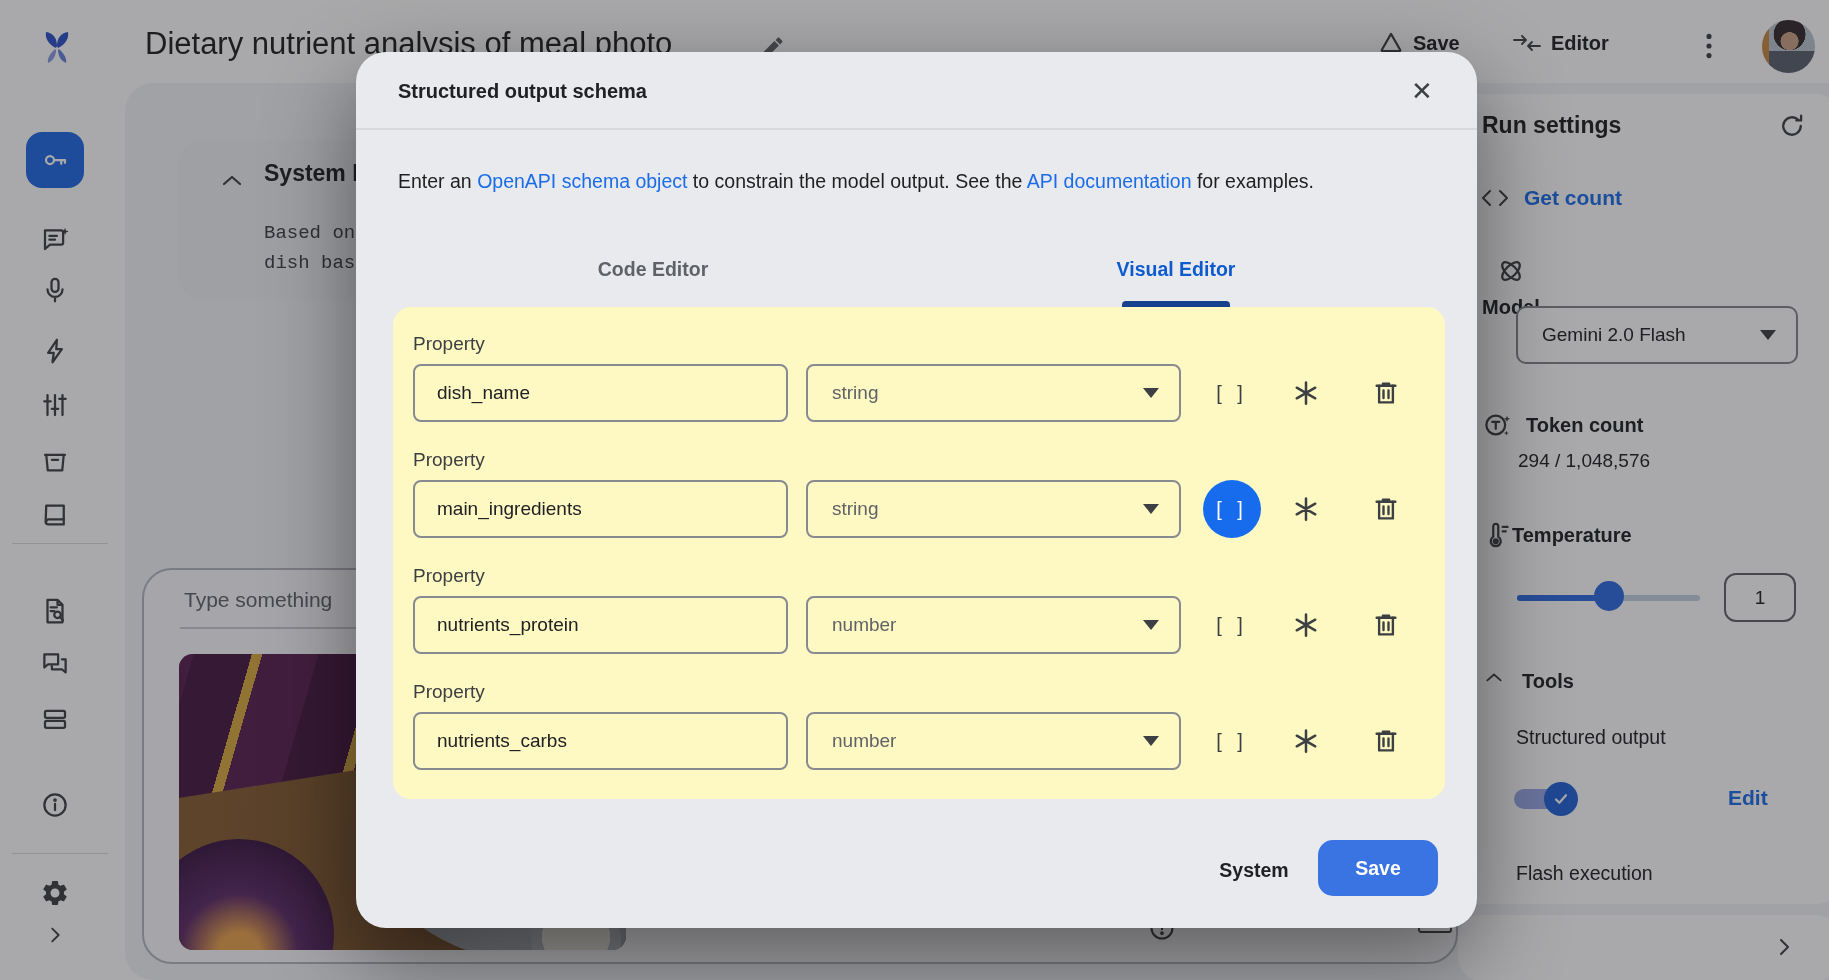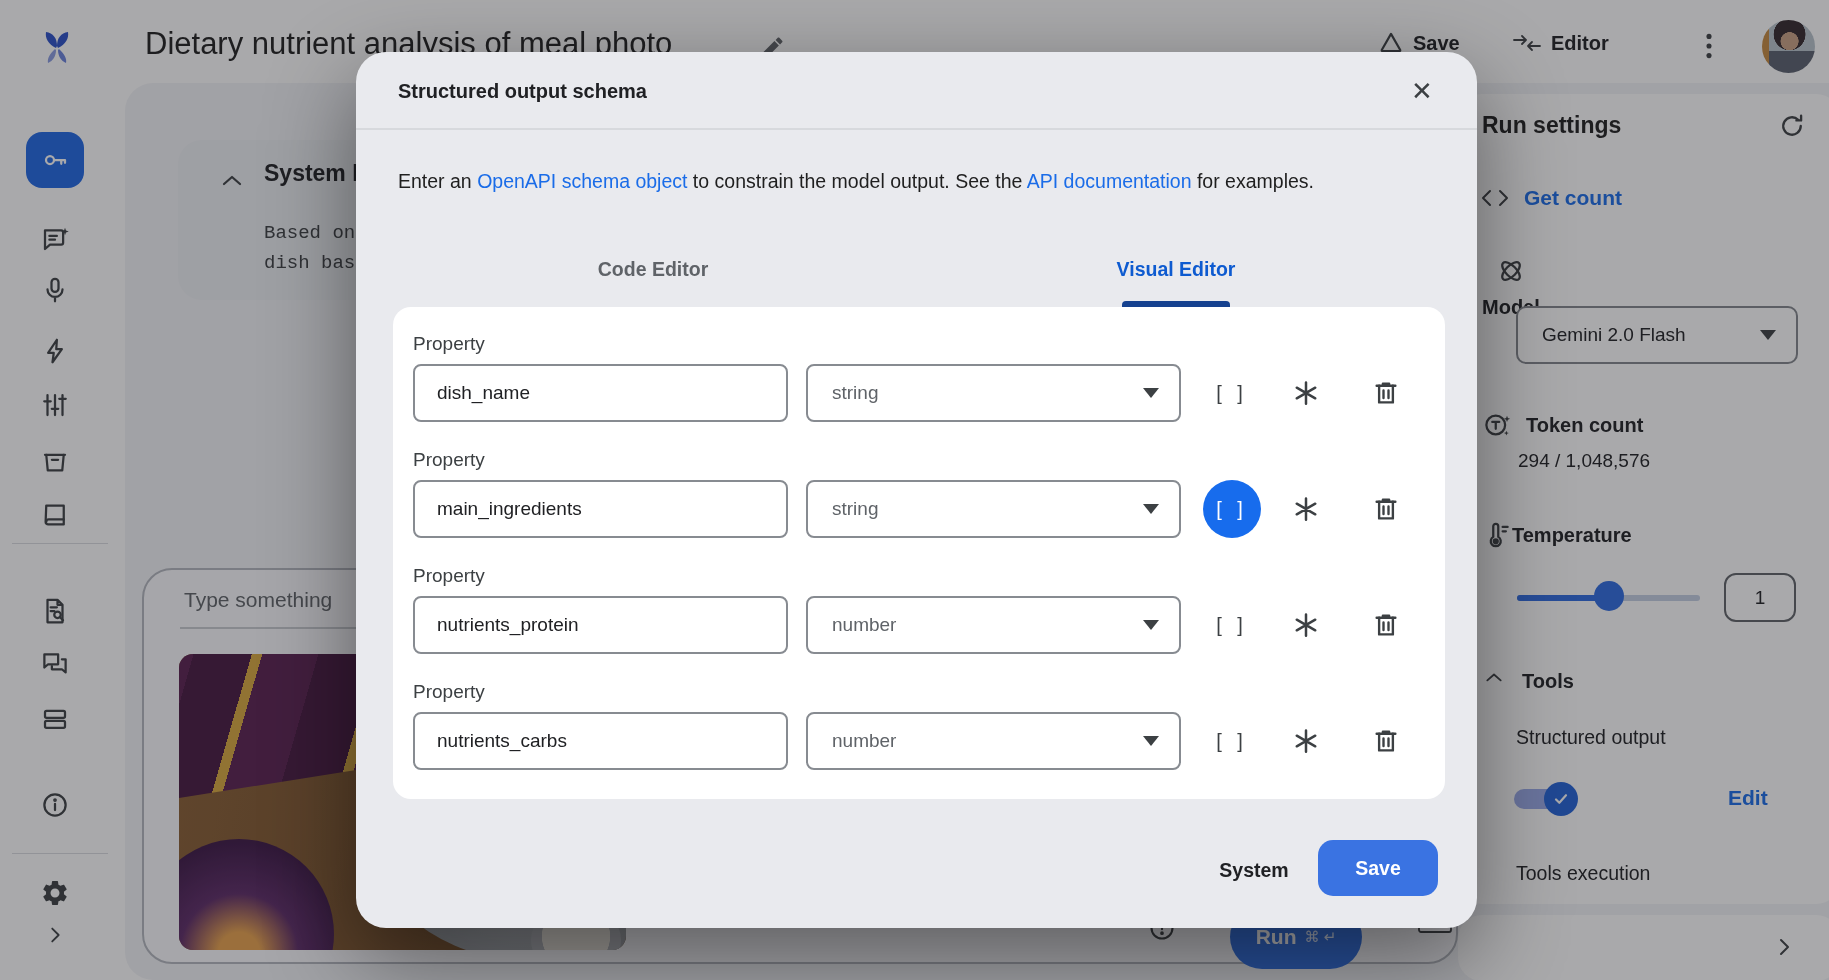--- a/index.html
+++ b/index.html
@@ -77,21 +77,21 @@
   .modal-header { position:absolute; left:0; top:0; width:100%; height:78px; border-bottom:2px solid #d7d9dd; }
   .modal-title { position:absolute; left:42px; top:0; line-height:78px; font-size:20px; font-weight:700; color:#202124; }
   .modal-close { position:absolute; right:38px; top:22px; width:34px; height:34px; font-size:26px; color:#3c4043; text-align:center; line-height:34px; cursor:pointer; }
   .modal-desc { position:absolute; left:42px; top:118px; font-size:19.5px; color:#1f1f1f; white-space:nowrap; }
   .modal-desc a { color:#1a6ce8; text-decoration:none; cursor:pointer; }
 
   .tab { position:absolute; top:206px; width:220px; text-align:center; font-size:19.5px; font-weight:700; color:#5f6368; cursor:pointer; }
   .tab.active { color:#0e5bd0; }
   .tab-underline { position:absolute; left:766px; top:249px; width:108px; height:6px; border-radius:4px 4px 0 0; background:#15418f; }
 
-  .schema-panel { position:absolute; left:37px; top:255px; width:1052px; height:492px; background:#ffffff; border-radius:18px; overflow:hidden; }
+  .schema-panel { position:absolute; left:37px; top:255px; width:1052px; height:492px; background:#fef9c3; border-radius:18px; overflow:hidden; }
   .prop-row { position:absolute; left:0; width:100%; height:116px; }
   .prop-label { position:absolute; left:20px; top:18px; font-size:19px; color:#3c4043; }
   .prop-name { position:absolute; left:20px; top:49px; width:375px; height:58px; border:2px solid #878b91; border-radius:8px;
     display:flex; align-items:center; padding-left:22px; font-size:19px; color:#202124; background:transparent; }
   .prop-type { position:absolute; left:413px; top:49px; width:375px; height:58px; border:2px solid #878b91; border-radius:8px;
     display:flex; align-items:center; padding:0 20px 0 24px; font-size:19px; color:#5f6368; cursor:pointer; }
   .array-btn { position:absolute; left:810px; top:49px; width:58px; height:58px; border-radius:50%; display:flex; align-items:center; justify-content:center;
     font-size:20px; color:#3c4043; letter-spacing:5px; cursor:pointer; }
   .array-btn.active { background:#176ced; color:#ffffff; }
   .icon-btn { position:absolute; top:63px; width:30px; height:30px; cursor:pointer; }
@@ -322,24 +322,20 @@
   <span class="abs" style="left:1004px;top:344px;">
     <svg width="28" height="28" viewBox="0 0 24 24">
         <g class="ink">
           <circle cx="12" cy="12" r="9"></circle>
           <path d="M12 8 v5"></path>
           <circle cx="12" cy="16.4" r="0.7" fill="#3c4043"></circle>
         </g>
       </svg>
   </span>
 
-  <div class="run-pill">
-    <span>Run</span>
-    <span class="run-shortcut">⌘ ↵</span>
-  </div>
 
   <span class="abs" style="left:1272px;top:338px;">
     <svg width="38" height="30" viewBox="0 0 38 30">
         <g class="ink">
       <rect x="3" y="6" width="32" height="18" rx="2"></rect>
       <path d="M10 6 v6 M17 6 v6 M24 6 v6 M31 6 v6"></path>
         </g>
       </svg>
   </span>
 </div>
@@ -433,21 +429,21 @@
   <div class="toggle">
     <div class="toggle-track"></div>
     <div class="toggle-thumb">
       <svg width="20" height="20" viewBox="0 0 24 24">
           <path d="M6 12.5 l4 4 8 -9" stroke="#ffffff" stroke-width="2.6" fill="none" stroke-linecap="round" stroke-linejoin="round"></path>
         </svg>
     </div>
   </div>
   <div class="abs link-blue" style="left:270px;top:692px;font-size:21px;">Edit</div>
 
-  <div class="abs" style="left:58px;top:768px;font-size:19.5px;color:#202124;">Tools execution</div>
+  <div class="abs" style="left:58px;top:768px;font-size:19.5px;color:#202124;">Flash execution</div>
 </div>
 
 <div class="right-strip">
   <span class="abs" style="left:314px;top:20px;">
     <svg width="24" height="24" viewBox="0 0 24 24">
         <path class="ink" d="M9 5 l7 7 -7 7" style="stroke-width:2"></path>
       </svg>
   </span>
 </div>
 

